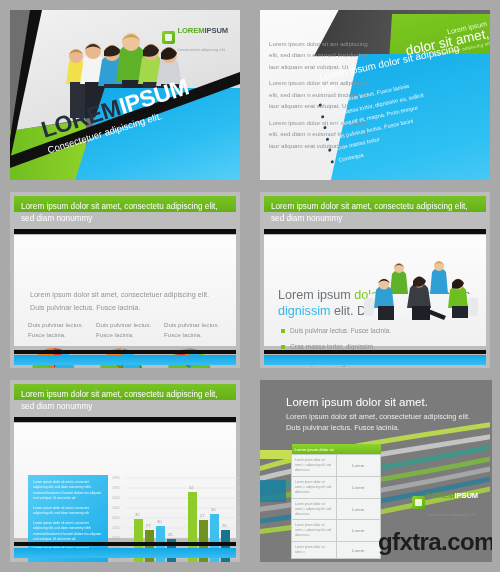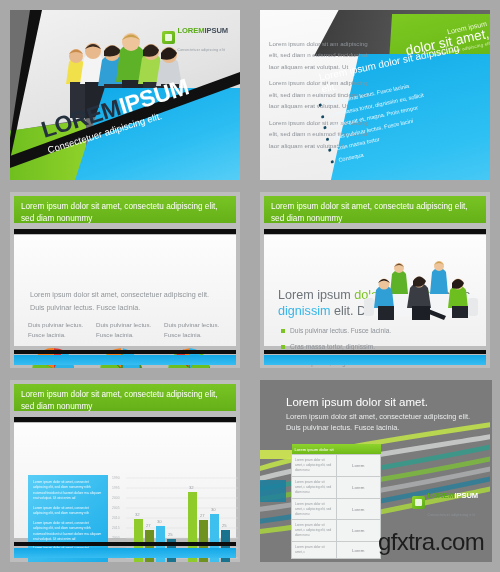--- a/index.html
+++ b/index.html
@@ -112,21 +112,21 @@
     position: relative; padding-left: 8px; white-space: nowrap;
   }
   .s2 .blist li:before {
     content: ""; position: absolute; left: 0; top: 2px;
     width: 3px; height: 3px; border-radius: 50%; background: #124a63;
   }
 
   
   .chrome { background: #bdbdbd; }
   .chrome .hdr {
-    position: absolute; left: 4px; top: 4px; right: 4px; height: 27px;
+    position: absolute; left: 4px; top: 4px; right: 4px; height: 16px;
     background: linear-gradient(180deg,#79c424,#64b017);
     padding: 5px 7px; color: #ffffff; font-size: 8.2px; line-height: 1.45;
   }
   .chrome .blackbar {
     position: absolute; left: 4px; right: 4px; top: 37px; height: 5px; background: #0d0d0d;
   }
   .chrome .body {
     position: absolute; left: 4px; right: 4px; top: 43px;
     background: linear-gradient(180deg,#fdfdfd,#f0f0f0);
   }
@@ -185,21 +185,21 @@
   .s6 table { position: absolute; left: 31px; top: 64px; width: 90px;
     border-collapse: collapse; table-layout: fixed; }
   .s6 th { background: linear-gradient(180deg,#8ed32d,#6fba18); color: #ffffff;
     font-size: 4.1px; font-weight: normal; text-align: left; padding: 2.5px 3px; }
   .s6 td { background: #f2f3f3; border: 0.7px solid #c9cccd;
     font-size: 3.1px; color: #9aa0a3; line-height: 1.6; padding: 3px; vertical-align: middle; }
   .s6 td.v { text-align: center; font-size: 4.4px; color: #8d9295; width: 26px; }
   .s6 .logo { position: absolute; right: 14px; bottom: 42px; }
   .s6 .logo .lt i { color: #ffffff; }
   .s6 .wm { position: absolute; left: 118px; bottom: 6px;
-    font-size: 24px; font-weight: normal; color: #1d1d1d; letter-spacing: -0.6px; }
+    font-size: 24px; font-weight: bold; color: #1d1d1d; letter-spacing: -0.6px; }
 </style>
 </head>
 <body>
 
 <div class="sheet">
 
   <div class="slide s1">
     <div class="photo-area">
       <svg width="230" height="120" viewBox="0 0 230 120">
 

